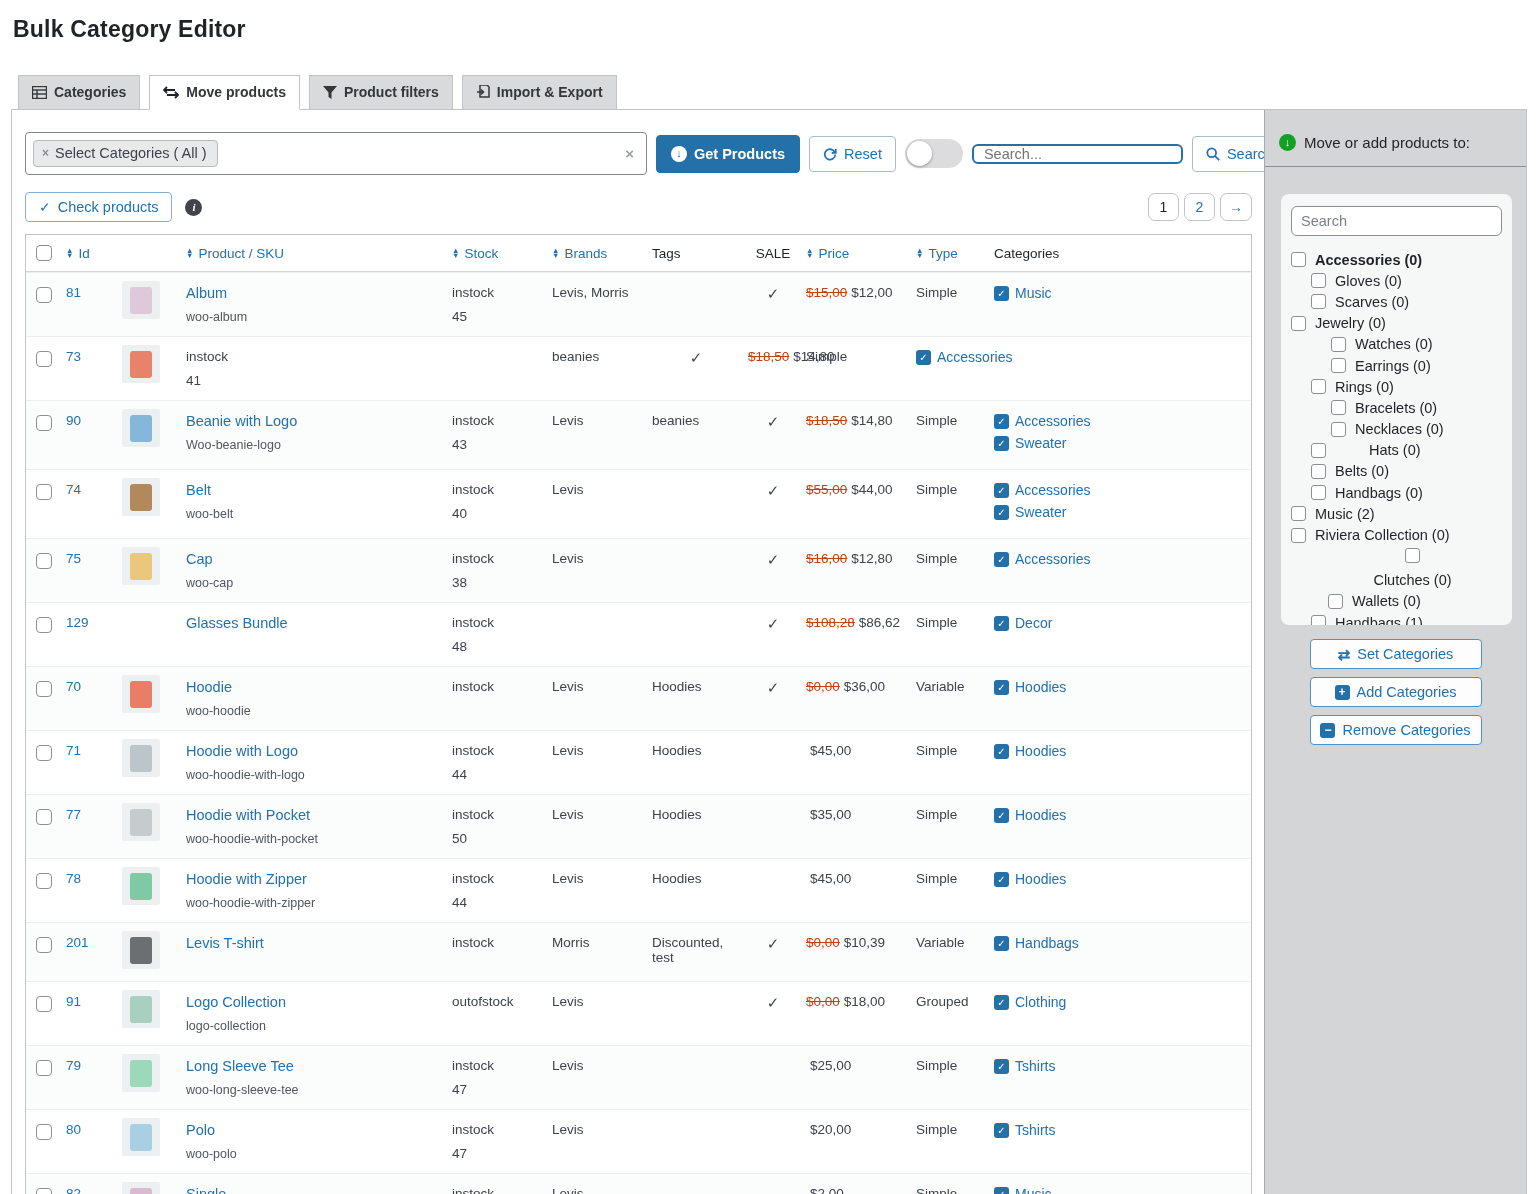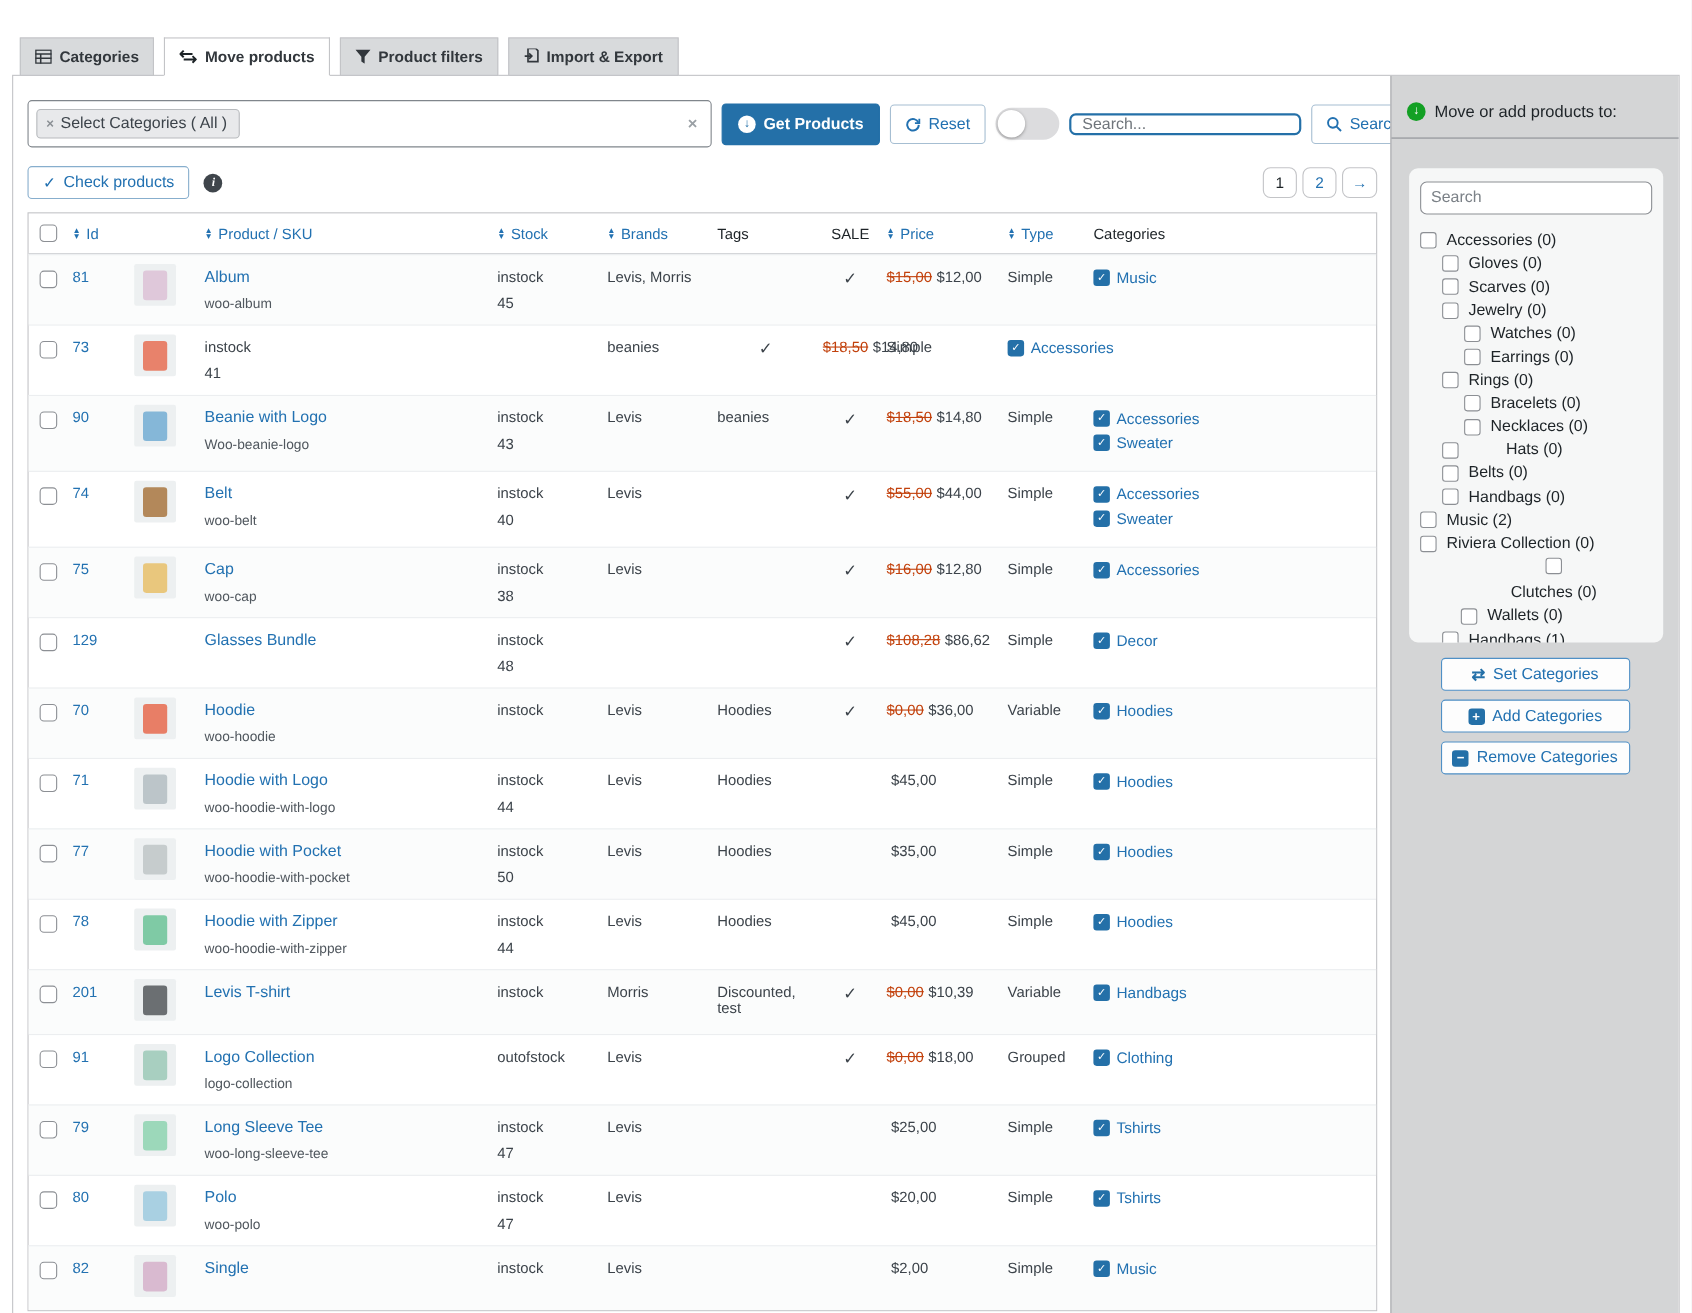--- a/index.html
+++ b/index.html
@@ -110,20 +110,21 @@
     background:#fdfdfd; border:1px solid #4f90c6; border-radius:4px; color:#2271b1; font-size:14.5px; cursor:pointer; }
   .swap-icon { font-size:15px; line-height:1; color:#2470a8; font-weight:700; }
   .sq-icon { width:15px; height:15px; border-radius:3px; background:#2470a8; color:#fff; display:inline-flex;
     align-items:center; justify-content:center; font-size:12px; font-weight:700; line-height:1; flex:none; }
 </style>
 </head>
 <body>
 
 <div class="page">
 
+  <h1 class="page-title">Bulk Category Editor</h1>
 
   <div class="tabs">
     <div class="tab">
       <svg width="15" height="13" viewBox="0 0 15 13">
           <rect x="0.5" y="0.5" width="14" height="12" fill="none" stroke="#32373c" stroke-width="1.4"></rect>
           <line x1="0" y1="4" x2="15" y2="4" stroke="#32373c" stroke-width="1.4"></line>
           <line x1="0" y1="8" x2="15" y2="8" stroke="#32373c" stroke-width="1.4"></line>
           <line x1="5" y1="4" x2="5" y2="13" stroke="#32373c" stroke-width="1.4"></line>
         </svg>
       <span>Categories</span>
@@ -791,33 +792,33 @@
     </div>
 
     <div class="sidebar">
       <div class="sidebar-header">
         <span class="green-circle">↓</span>
         <span>Move or add products to:</span>
       </div>
       <div class="tree-card">
         <input class="tree-search" type="text" placeholder="Search" style="">
         <div id="tree">
-            <div class="tree-item" style="margin-left: 0px;">
+            <div class="tree-item" style="margin-left: 0px; font-weight: bold;">
               <span class="tree-cb"></span>
               <span>Accessories (0)</span>
             </div>
             <div class="tree-item" style="margin-left: 20px;">
               <span class="tree-cb"></span>
               <span>Gloves (0)</span>
             </div>
             <div class="tree-item" style="margin-left: 20px;">
               <span class="tree-cb"></span>
               <span>Scarves (0)</span>
             </div>
-            <div class="tree-item" style="margin-left: 20px;">
+            <div class="tree-item" style="">
               <span class="tree-cb"></span>
               <span>Jewelry (0)</span>
             </div>
             <div class="tree-item" style="margin-left: 40px;">
               <span class="tree-cb"></span>
               <span>Watches (0)</span>
             </div>
             <div class="tree-item" style="margin-left: 40px;">
               <span class="tree-cb"></span>
               <span>Earrings (0)</span>

